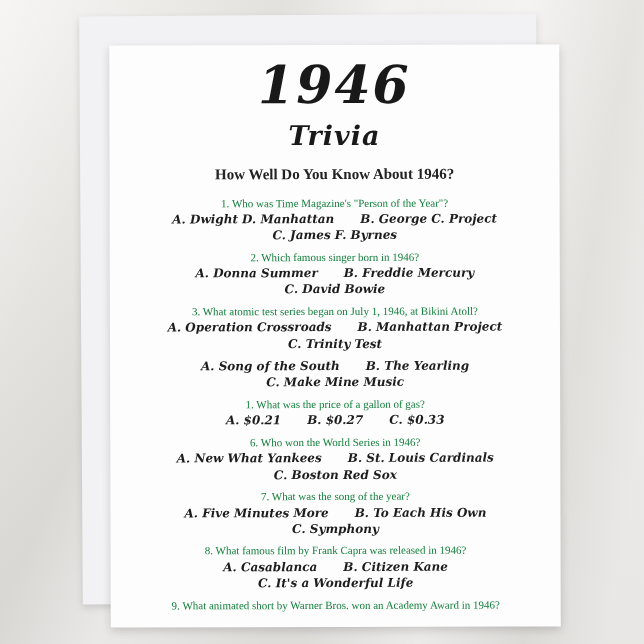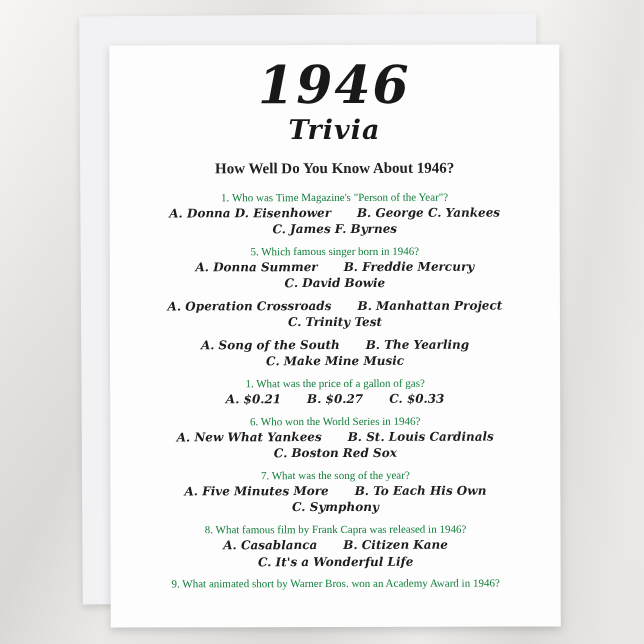--- a/index.html
+++ b/index.html
@@ -62,21 +62,21 @@
     line-height: 1.0;
     letter-spacing: 2px;
     color: #191919;
   }
   .title-script {
     font-family: "DejaVu Serif", serif;
     font-style: italic;
     font-weight: bold;
     font-size: 27px;
     line-height: 1.1;
-    margin-top: 4px;
+    margin-top: 10px;
     letter-spacing: 1px;
     color: #191919;
   }
   .subtitle {
     font-family: "Liberation Serif", serif;
     font-weight: bold;
     font-size: 15px;
     margin-top: 15px;
     color: #222;
   }
@@ -112,29 +112,30 @@
 
 <div class="scene">
   <div class="back-sheet"></div>
   <div class="card">
     <div class="title-year">1946</div>
     <div class="title-script">Trivia</div>
     <div class="subtitle">How Well Do You Know About 1946?</div>
     <div class="questions">
   <div class="q-block">
     <div class="q-text">1. Who was Time Magazine's "Person of the Year"?</div>
-    <div class="q-answers"><span class="answer">A. Donna D. Eisenhower</span><span class="answer">B. George C. Yankees</span><span class="answer">C. James F. Byrnes</span></div>
+    <div class="q-answers"><span class="answer">A. Dwight D. Manhattan</span><span class="answer">B. George C. Project</span><span class="answer">C. James F. Byrnes</span></div>
   </div>
 
   <div class="q-block">
-    <div class="q-text">5. Which famous singer born in 1946?</div>
+    <div class="q-text">2. Which famous singer born in 1946?</div>
     <div class="q-answers"><span class="answer">A. Donna Summer</span><span class="answer">B. Freddie Mercury</span><span class="answer">C. David Bowie</span></div>
   </div>
 
   <div class="q-block">
+    <div class="q-text">3. What atomic test series began on July 1, 1946, at Bikini Atoll?</div>
     <div class="q-answers"><span class="answer">A. Operation Crossroads</span><span class="answer">B. Manhattan Project</span><span class="answer">C. Trinity Test</span></div>
   </div>
 
   <div class="q-block">
     <div class="q-answers"><span class="answer">A. Song of the South</span><span class="answer">B. The Yearling</span><span class="answer">C. Make Mine Music</span></div>
   </div>
 
   <div class="q-block">
     <div class="q-text">1. What was the price of a gallon of gas?</div>
     <div class="q-answers"><span class="answer">A. $0.21</span><span class="answer">B. $0.27</span><span class="answer">C. $0.33</span></div>

